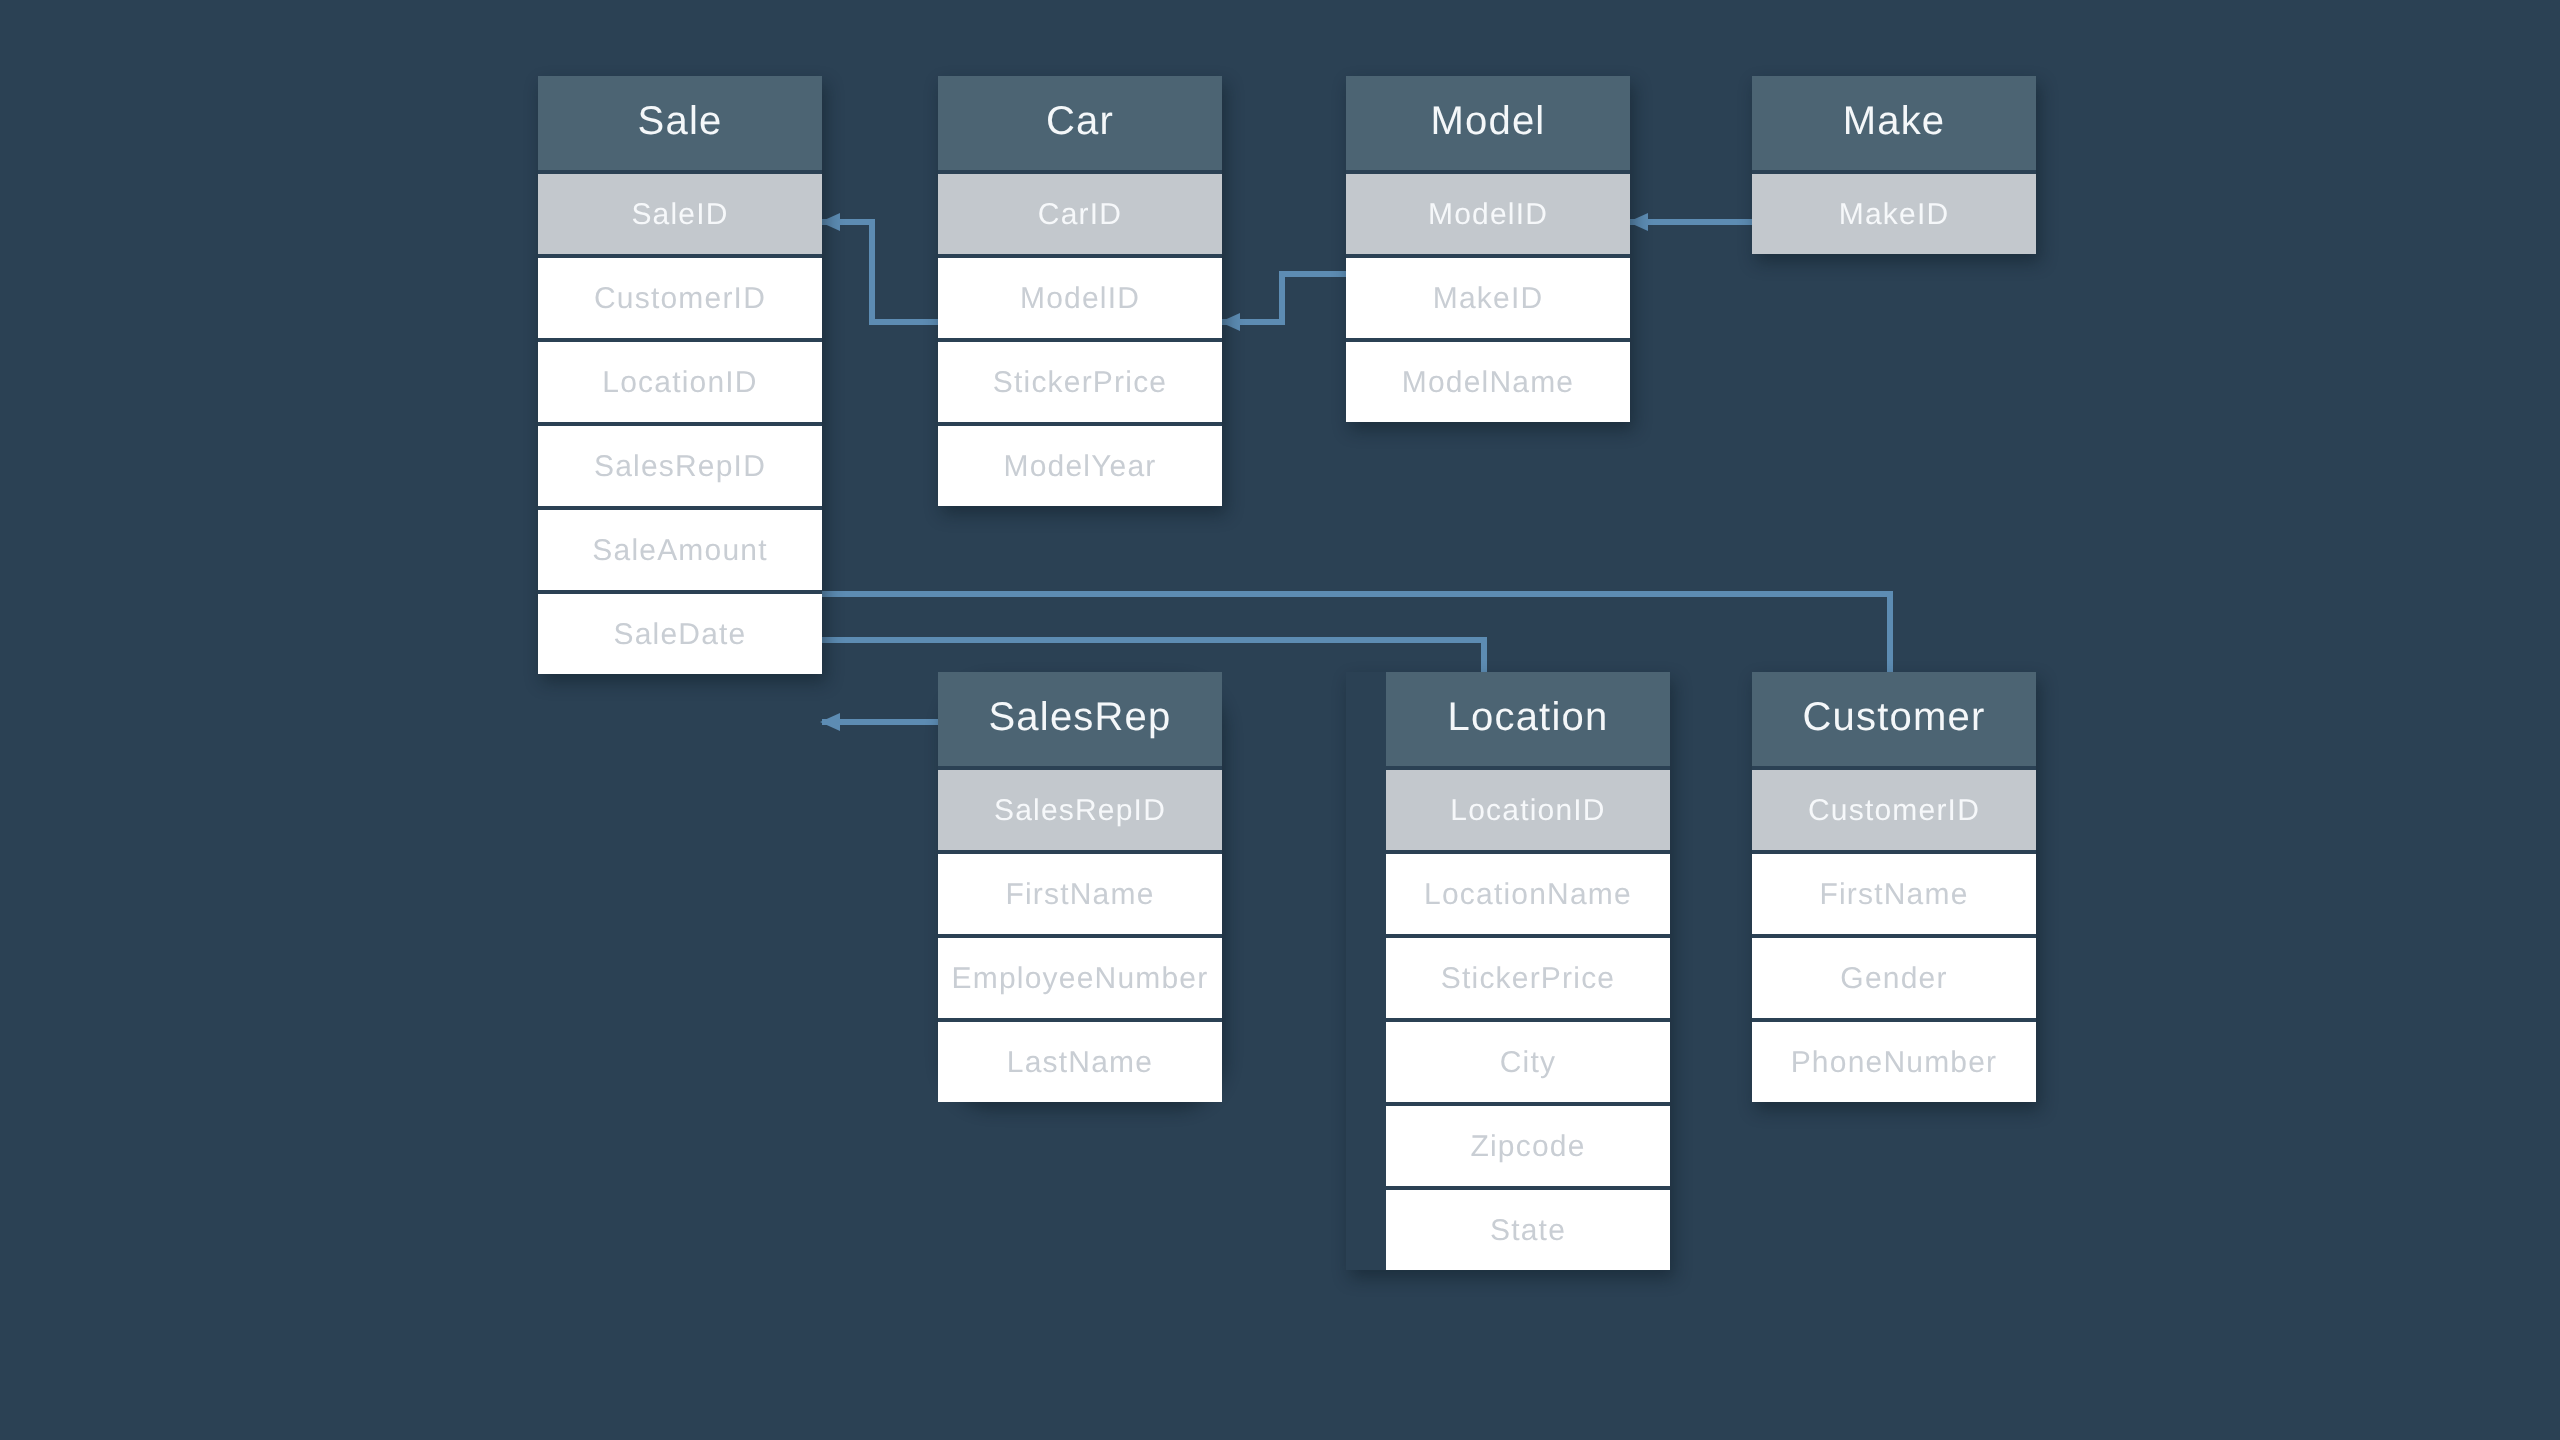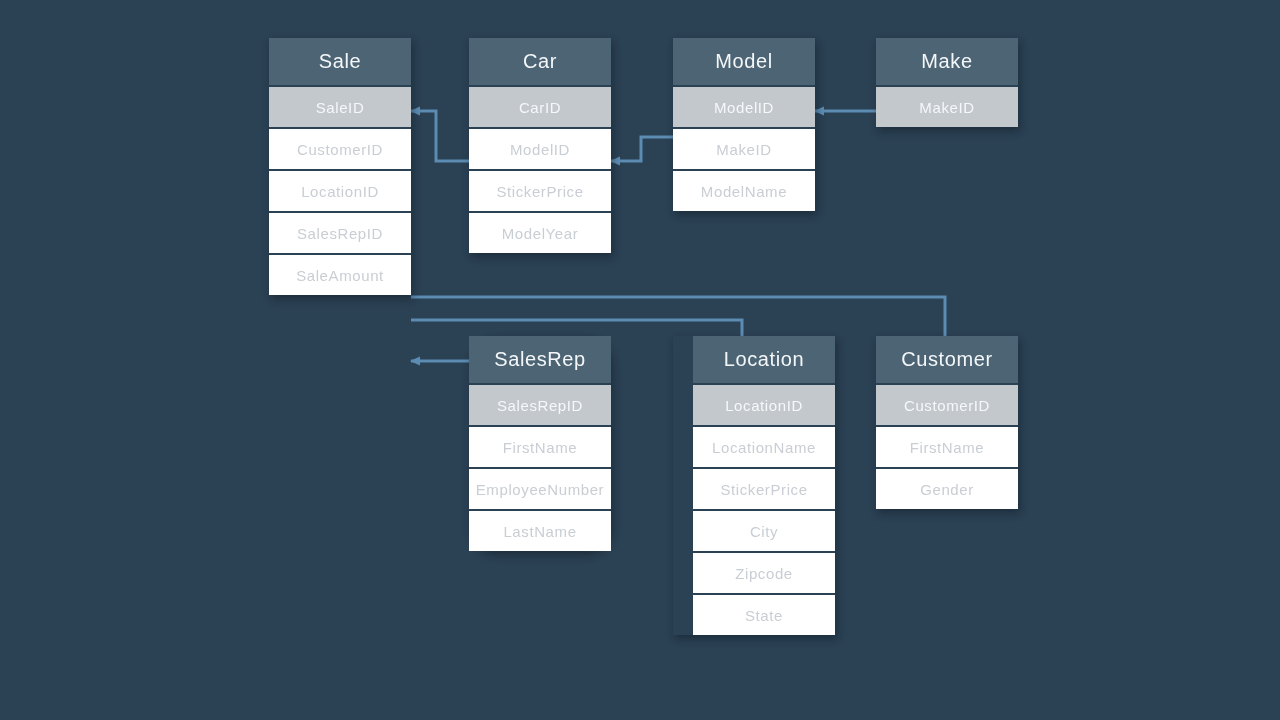--- a/index.html
+++ b/index.html
@@ -84,20 +84,21 @@
       <polygon class="arrowhead" points="410,361 420,356.5 420,365.5" fill="#5d8cb3"></polygon>
     </svg>
 
 <div class="db-table" style="left: 269px; top: 38px; width: 142px;">
       <div class="tbl-header">Sale</div>
       <div class="tbl-row pk">SaleID</div>
       <div class="tbl-row">CustomerID</div>
       <div class="tbl-row">LocationID</div>
       <div class="tbl-row">SalesRepID</div>
       <div class="tbl-row">SaleAmount</div>
+      <div class="tbl-row">SaleDate</div>
     </div>
     <div class="db-table" style="left: 469px; top: 38px; width: 142px;">
       <div class="tbl-header">Car</div>
       <div class="tbl-row pk">CarID</div>
       <div class="tbl-row">ModelID</div>
       <div class="tbl-row">StickerPrice</div>
       <div class="tbl-row">ModelYear</div>
     </div>
     <div class="db-table" style="left: 673px; top: 38px; width: 142px;">
       <div class="tbl-header">Model</div>
@@ -123,14 +124,15 @@
       <div class="tbl-row">StickerPrice</div>
       <div class="tbl-row">City</div>
       <div class="tbl-row">Zipcode</div>
       <div class="tbl-row">State</div>
     </div>
     <div class="db-table" style="left: 876px; top: 336px; width: 142px;">
       <div class="tbl-header">Customer</div>
       <div class="tbl-row pk">CustomerID</div>
       <div class="tbl-row">FirstName</div>
       <div class="tbl-row">Gender</div>
+      <div class="tbl-row">PhoneNumber</div>
     </div>
   </div>
 
 </body></html>

